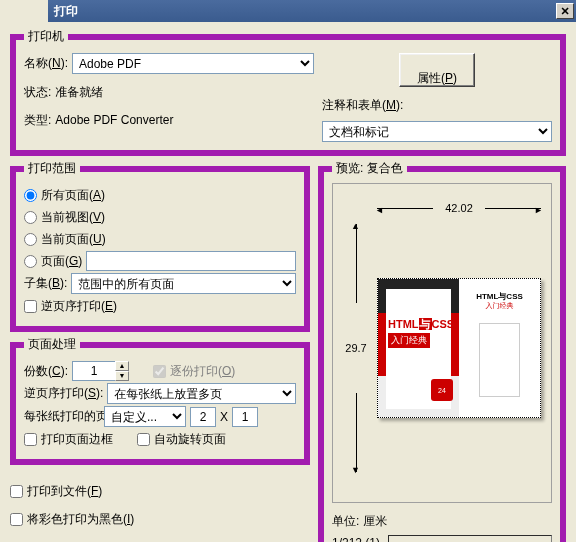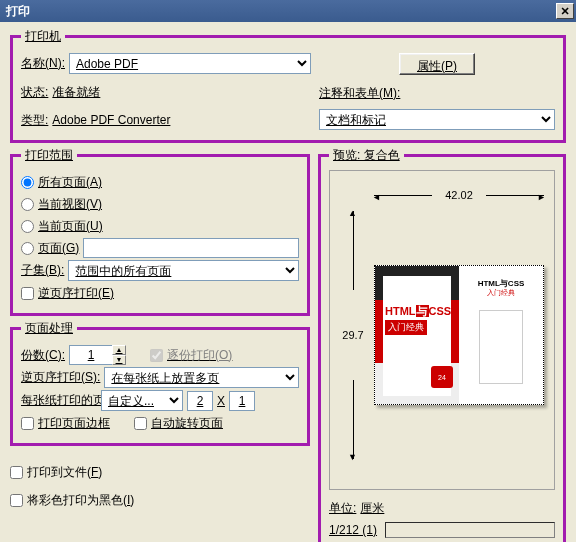--- a/index.html
+++ b/index.html
@@ -1,30 +1,30 @@
 <!DOCTYPE html>
 <html><head>
 <meta charset="utf-8">
 <style>
 * { box-sizing: border-box; margin: 0; padding: 0; }
 body { font-family: "SimSun", "宋体", Arial, sans-serif; font-size: 12px; background: #ece9d8; width: 576px; height: 542px; overflow: hidden; }
-.titlebar { background: linear-gradient(#4a6b9e, #3a5b8e); color: #fff; height: 22px; display: flex; align-items: center; justify-content: space-between; padding: 0 2px 0 6px; font-weight: bold; }
+.titlebar { background: linear-gradient(#4a6b9e, #3a5b8e); color: #fff; height: 22px; display: flex; align-items: center; justify-content: space-between; padding: 0 2px 0 6px; font-weight: bold; margin-left: 48px; }
 .close-btn { width: 18px; height: 16px; background: #d4d0c8; border: 1px solid #fff; border-right-color: #404040; border-bottom-color: #404040; display: flex; align-items: center; justify-content: center; font-family: Arial; font-size: 11px; font-weight: bold; color: #000; cursor: pointer; }
 .dialog-body { padding: 6px 10px 8px 10px; background: #ece9d8; display: flex; flex-direction: column; gap: 4px; }
 .row { display: flex; gap: 8px; }
 .col-left { width: 300px; display: flex; flex-direction: column; gap: 4px; }
 .col-right { flex: 1; display: flex; flex-direction: column; gap: 4px; }
-fieldset { border: 3px solid #a21caf; padding: 6px 8px 8px 8px; text-decoration: underline; }
+fieldset { border: 6px solid #a21caf; padding: 6px 8px 8px 8px; }
 legend { padding: 0 4px; }
 .form-row { display: flex; align-items: center; gap: 4px; margin: 2px 0; min-height: 20px; }
 .lbl { white-space: nowrap; }
 .u { text-decoration: underline; }
 select, input[type=text] { font-family: inherit; font-size: 12px; background: #fff; border: 1px solid #7f9db9; height: 20px; padding: 1px 2px; }
 select { height: 21px; }
-.btn { font-family: inherit; font-size: 12px; background: #ece9d8; border: 1px solid #404040; border-top-color: #fff; border-left-color: #fff; box-shadow: inset -1px -1px 0 #808080, inset 1px 1px 0 #f0f0f0; height: 22px; min-width: 76px; padding: 4px 8px; cursor: pointer; }
+.btn { font-family: inherit; font-size: 12px; background: #ece9d8; border: 1px solid #404040; border-top-color: #fff; border-left-color: #fff; box-shadow: inset -1px -1px 0 #808080, inset 1px 1px 0 #f0f0f0; height: 22px; min-width: 76px; padding: 16px 8px; cursor: pointer; }
 input[type=radio], input[type=checkbox] { margin-right: 4px; vertical-align: middle; cursor: pointer; }
 .spinner { display: inline-flex; align-items: center; }
 .spinner input { width: 44px; text-align: center; }
 .spin-btns { display: flex; flex-direction: column; margin-left: -1px; }
 .spin-btns div { width: 14px; height: 10px; background: #ece9d8; border: 1px solid #808080; border-top-color: #fff; border-left-color: #fff; font-size: 7px; line-height: 7px; text-align: center; cursor: pointer; }
 .disabled { color: #808080; }
 .preview-area { border: 1px solid #a0a0a0; background: #ece9d8; padding: 6px; position: relative; height: 320px; }
 .preview-canvas { position: absolute; top: 40px; left: 44px; right: 10px; bottom: 30px; display:flex; align-items:center; justify-content:center; }
 .page-sheet { background: #fff; border: 1px dotted #000; width: 196px; height: 140px; box-shadow: 3px 3px 3px rgba(0,0,0,.3); position: relative; display:flex; }
 .page-half { flex:1; position:relative; overflow:hidden;padding-left:22px; }

